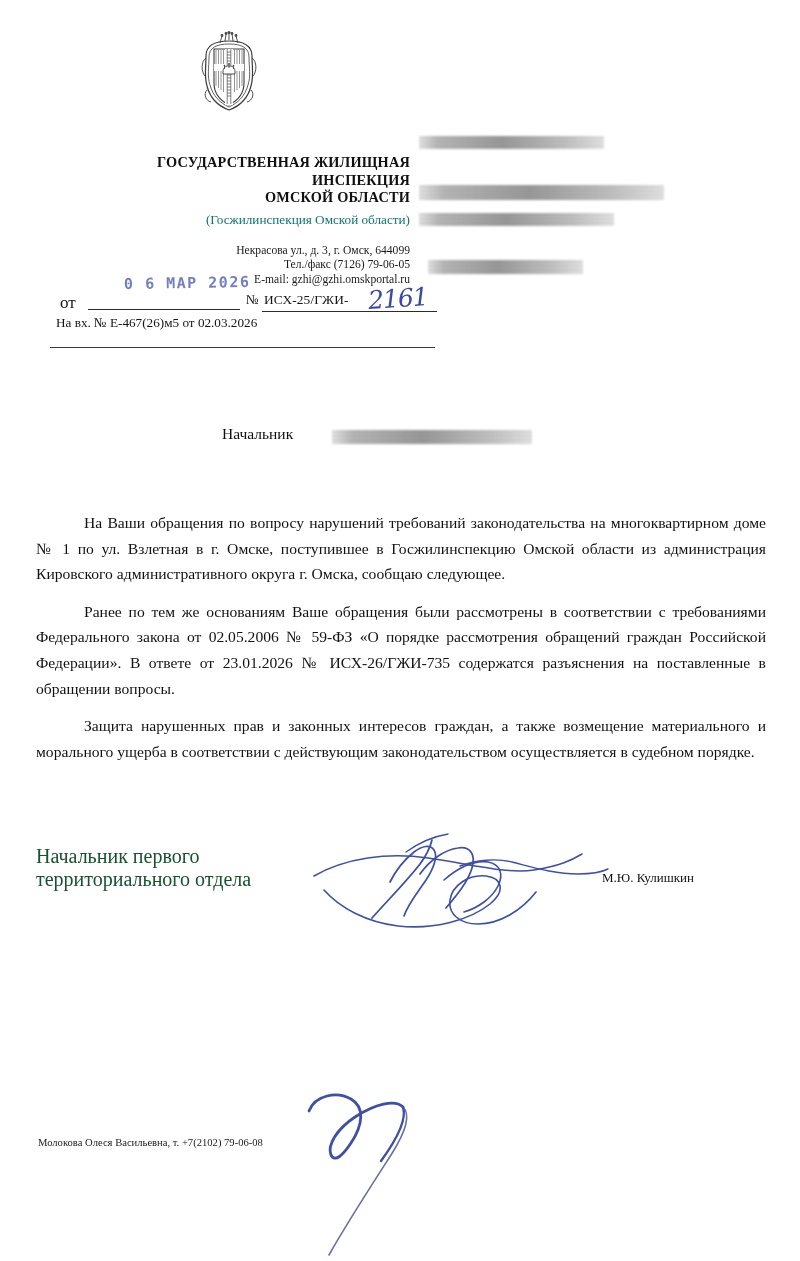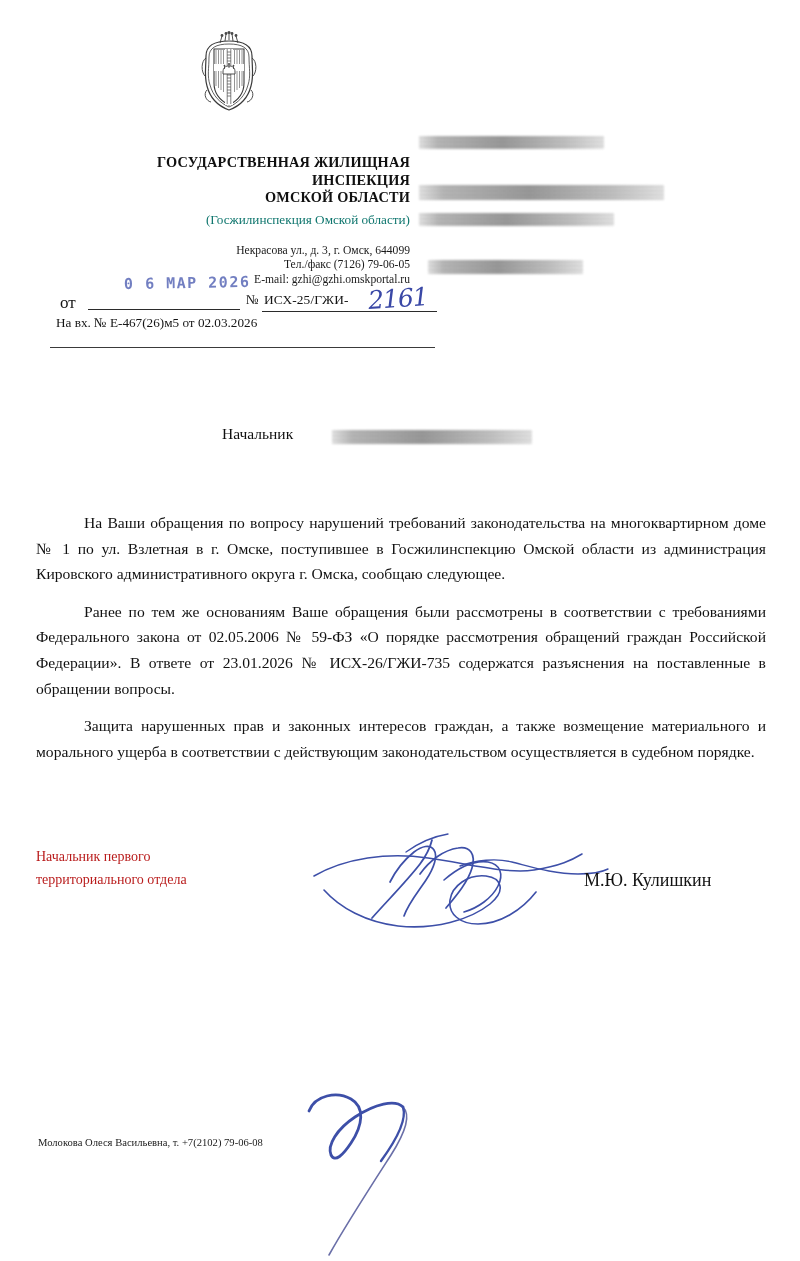--- a/index.html
+++ b/index.html
@@ -183,28 +183,28 @@
   }
   .body-text p {
     margin: 12px 0 0 0;
     text-indent: 48px;
   }
 
   
   .sig-title {
     position: absolute;
     left: 36px; top: 845px;
-    font-size: 14px;
+    font-size: 20px;
     line-height: 23px;
-    color: #b91c1c;
+    color: #14532d;
   }
   .sig-name {
     position: absolute;
-    left: 584px; top: 870px;
-    font-size: 18px;
+    left: 602px; top: 870px;
+    font-size: 13px;
     color: #121212;
     white-space: nowrap;
   }
   .sig-scribble {
     position: absolute;
     left: 310px; top: 830px;
     width: 300px; height: 110px;
   }
   .sig-scribble svg { display: block; width: 100%; height: 100%; }
 

